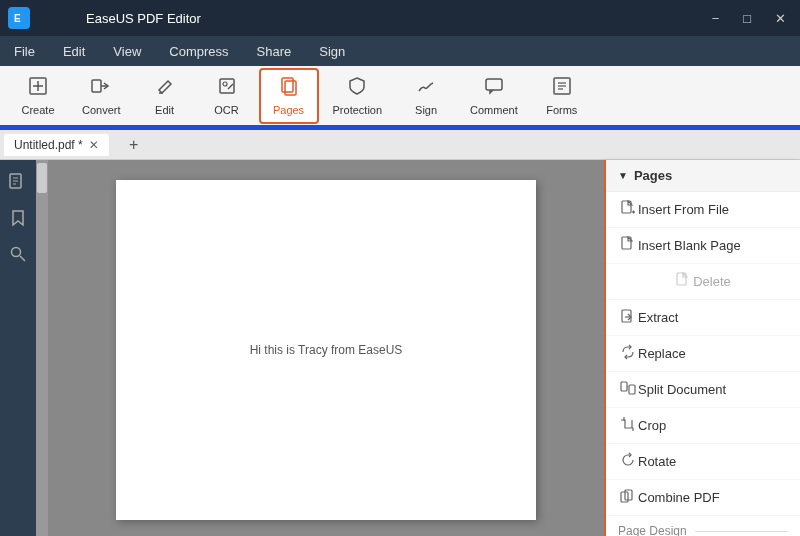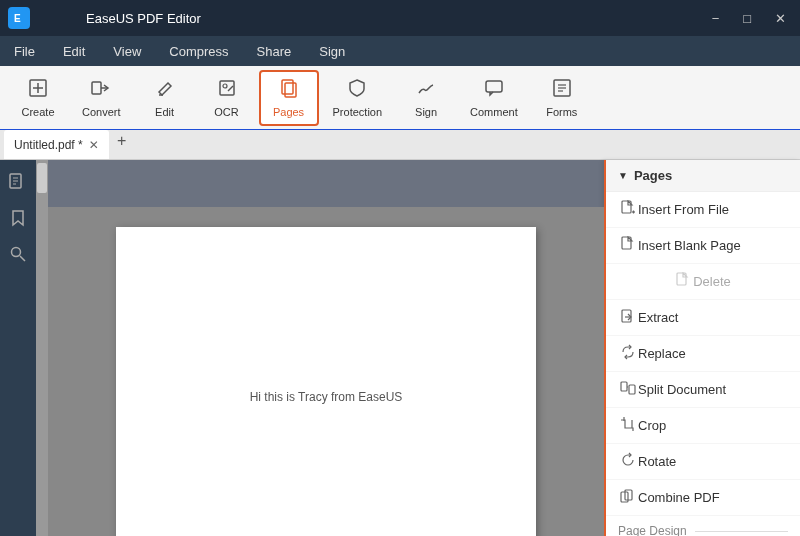--- a/index.html
+++ b/index.html
@@ -45,21 +45,21 @@
     }
 
     
     .toolbar {
       background: #f5f5f5;
       height: 64px;
       display: flex;
       align-items: center;
       padding: 0 8px;
       gap: 2px;
-      border-bottom: 1px solid #1d4ed8;
+      border-bottom: 5px solid #1d4ed8;
     }
     .toolbar-btn {
       display: flex;
       flex-direction: column;
       align-items: center;
       justify-content: center;
       padding: 6px 10px;
       cursor: pointer;
       border-radius: 4px;
       gap: 3px;
@@ -72,23 +72,24 @@
     }
     .toolbar-btn .icon { font-size: 18px; color: #555; }
     .toolbar-btn .label { font-size: 11px; color: #333; }
     .toolbar-btn.active .label { color: #e05c2a; }
 
     
     .tab-bar {
       background: #e8e8e8;
       height: 30px;
       display: flex;
+      align-items: center;
       padding: 0 4px;
       border-bottom: 1px solid #ccc;
-      gap: 2px;
+      gap: 14px;
     }
     .tab {
       background: #d0d0d0;
       border-radius: 3px 3px 0 0;
       padding: 4px 10px;
       font-size: 12px;
       display: flex;
       align-items: center;
       gap: 6px;
       cursor: pointer;
@@ -132,21 +133,20 @@
     
     .pdf-area {
       flex: 1;
       display: flex;
       align-items: flex-start;
       justify-content: center;
       padding: 20px;
       overflow: auto;
       position: relative;
       background: #888;
-      margin-top: 47px;
     }
     .pdf-page {
       background: white;
       width: 420px;
       height: 340px;
       box-shadow: 2px 2px 8px rgba(0,0,0,0.3);
       display: flex;
       align-items: center;
       justify-content: center;
       font-size: 12px;

